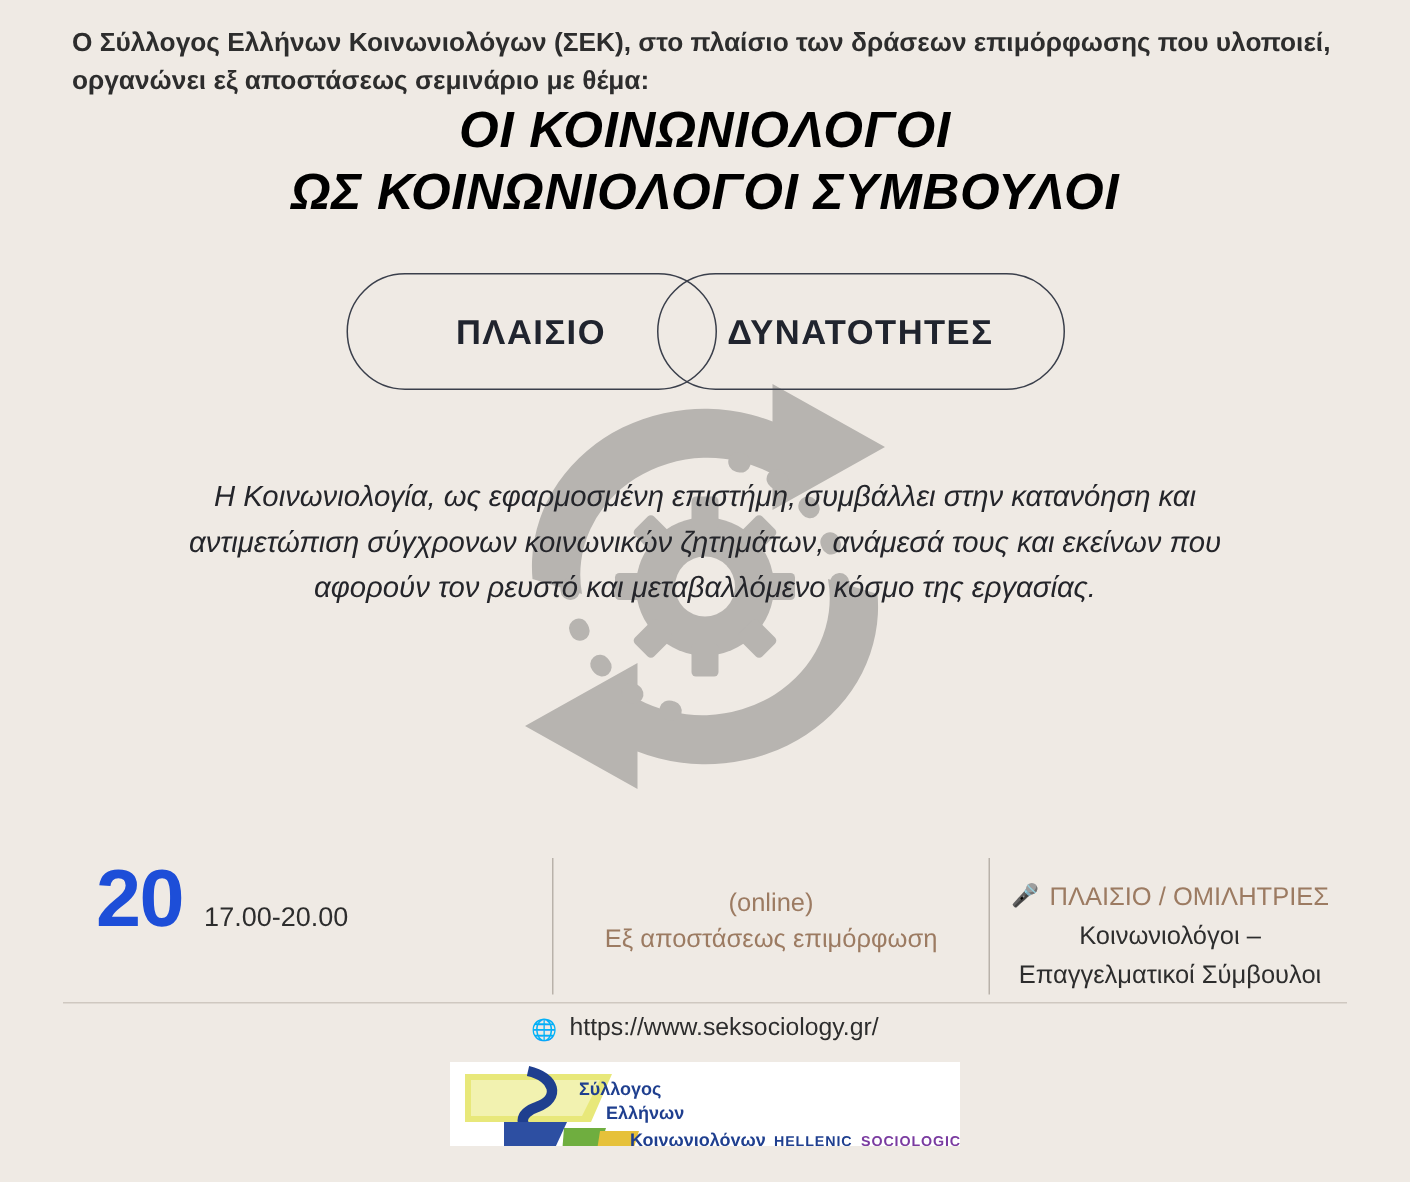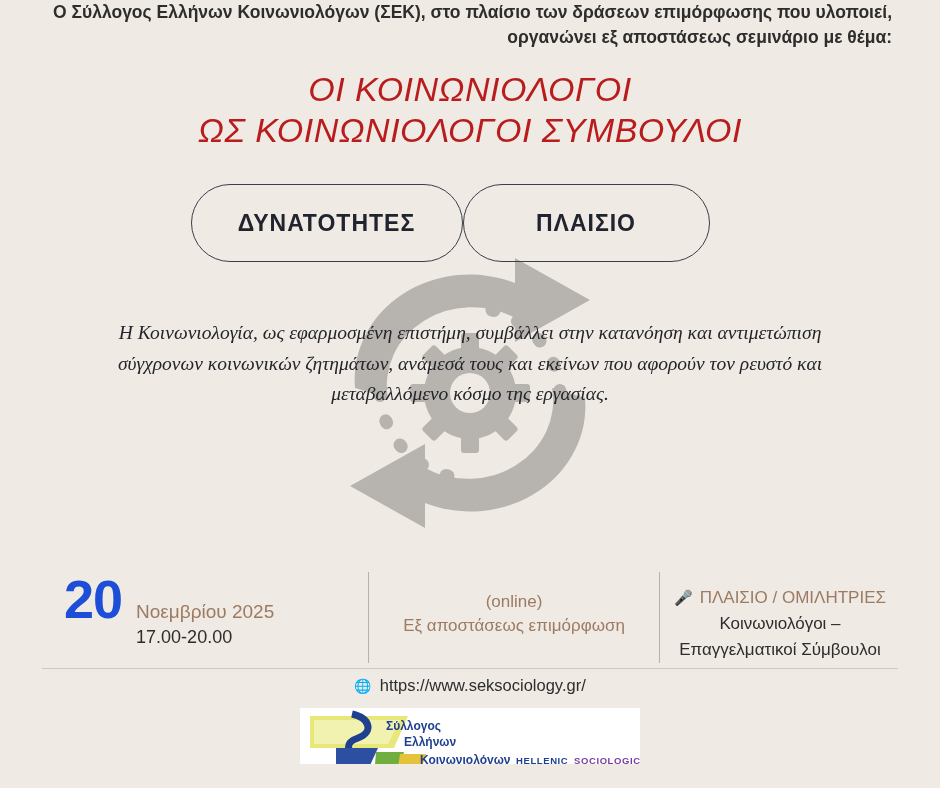--- a/index.html
+++ b/index.html
@@ -18,38 +18,37 @@
 
   .poster {
     position: relative;
     width: 940px;
     height: 788px;
     box-sizing: border-box;
   }
 
   
   .intro {
-    padding: 0 48px 0 48px;
-    text-align: right;
+    padding: 16px 48px 0 48px;
+    text-align: left;
     font-size: 17.5px;
     line-height: 1.45;
     font-weight: bold;
     color: #2d2d2d;
   }
 
   
   .title {
-    margin-top: 18px;
     text-align: center;
     font-style: italic;
-    font-weight: normal;
+    font-weight: bold;
     font-size: 34px;
     line-height: 1.2;
     letter-spacing: 0.5px;
-    color: #b91c1c;
+    color: #000000;
   }
   .title .line2 { display: block; }
 
   
   .pill-row {
     margin-top: 34px;
     display: flex;
     justify-content: center;
     align-items: center;
     position: relative;
@@ -69,21 +68,20 @@
     background: transparent;
   }
   .pill-a { width: 245px; }
   .pill-b { width: 270px; margin-left: -40px; background: transparent; }
 
   
   .graphic {
     position: relative;
     height: 300px;
     margin-top: -14px;
-    font-family: Liberation Serif, serif;
   }
   .graphic svg {
     position: absolute;
     left: 50%;
     transform: translateX(-50%);
     top: 0;
   }
 
   .quote {
     position: absolute;
@@ -215,22 +213,22 @@
 <div class="poster">
 
   <div class="intro">Ο Σύλλογος Ελλήνων Κοινωνιολόγων (ΣΕΚ), στο πλαίσιο των δράσεων επιμόρφωσης που υλοποιεί, οργανώνει εξ αποστάσεως σεμινάριο με θέμα:</div>
 
   <div class="title">
     <span>ΟΙ ΚΟΙΝΩΝΙΟΛΟΓΟΙ</span>
     <span class="line2">ΩΣ ΚΟΙΝΩΝΙΟΛΟΓΟΙ ΣΥΜΒΟΥΛΟΙ</span>
   </div>
 
   <div class="pill-row">
+    <div class="pill pill-a">ΠΛΑΙΣΙΟ</div>
     <div class="pill pill-b">ΔΥΝΑΤΟΤΗΤΕΣ</div>
-    <div class="pill pill-a">ΠΛΑΙΣΙΟ</div>
   </div>
 
   <div class="graphic">
     <svg width="420" height="290" viewBox="0 0 420 290">
 
       <path d="M95,140 A115,105 0 0 1 255,35 L255,10 L330,52 L255,94 L255,70 A85,78 0 0 0 128,150 Z" fill="#b7b4b0"></path>
 
       <path d="M325,150 A115,105 0 0 1 165,255 L165,280 L90,238 L165,196 L165,220 A85,78 0 0 0 292,140 Z" fill="#b7b4b0"></path>
 
       <g stroke="#b7b4b0" stroke-width="13" stroke-linecap="round" fill="none" stroke-dasharray="2 26">
@@ -255,21 +253,20 @@
     </svg>
 
     <div class="quote">Η Κοινωνιολογία, ως εφαρμοσμένη επιστήμη, συμβάλλει στην κατανόηση και αντιμετώπιση σύγχρονων κοινωνικών ζητημάτων, ανάμεσά τους και εκείνων που αφορούν τον ρευστό και μεταβαλλόμενο κόσμο της εργασίας.</div>
   </div>
 
   <div class="info-row">
 
     <div class="col-date">
       <div class="big-day">20</div>
       <div class="date-text">
-        <div class="month">Νοεμβρίου 2025</div>
         <div class="hours">17.00-20.00</div>
       </div>
     </div>
 
     <div class="vline"></div>
 
     <div class="col-mode">
       <div>(online)</div>
       <div>Εξ αποστάσεως επιμόρφωση</div>
     </div>

